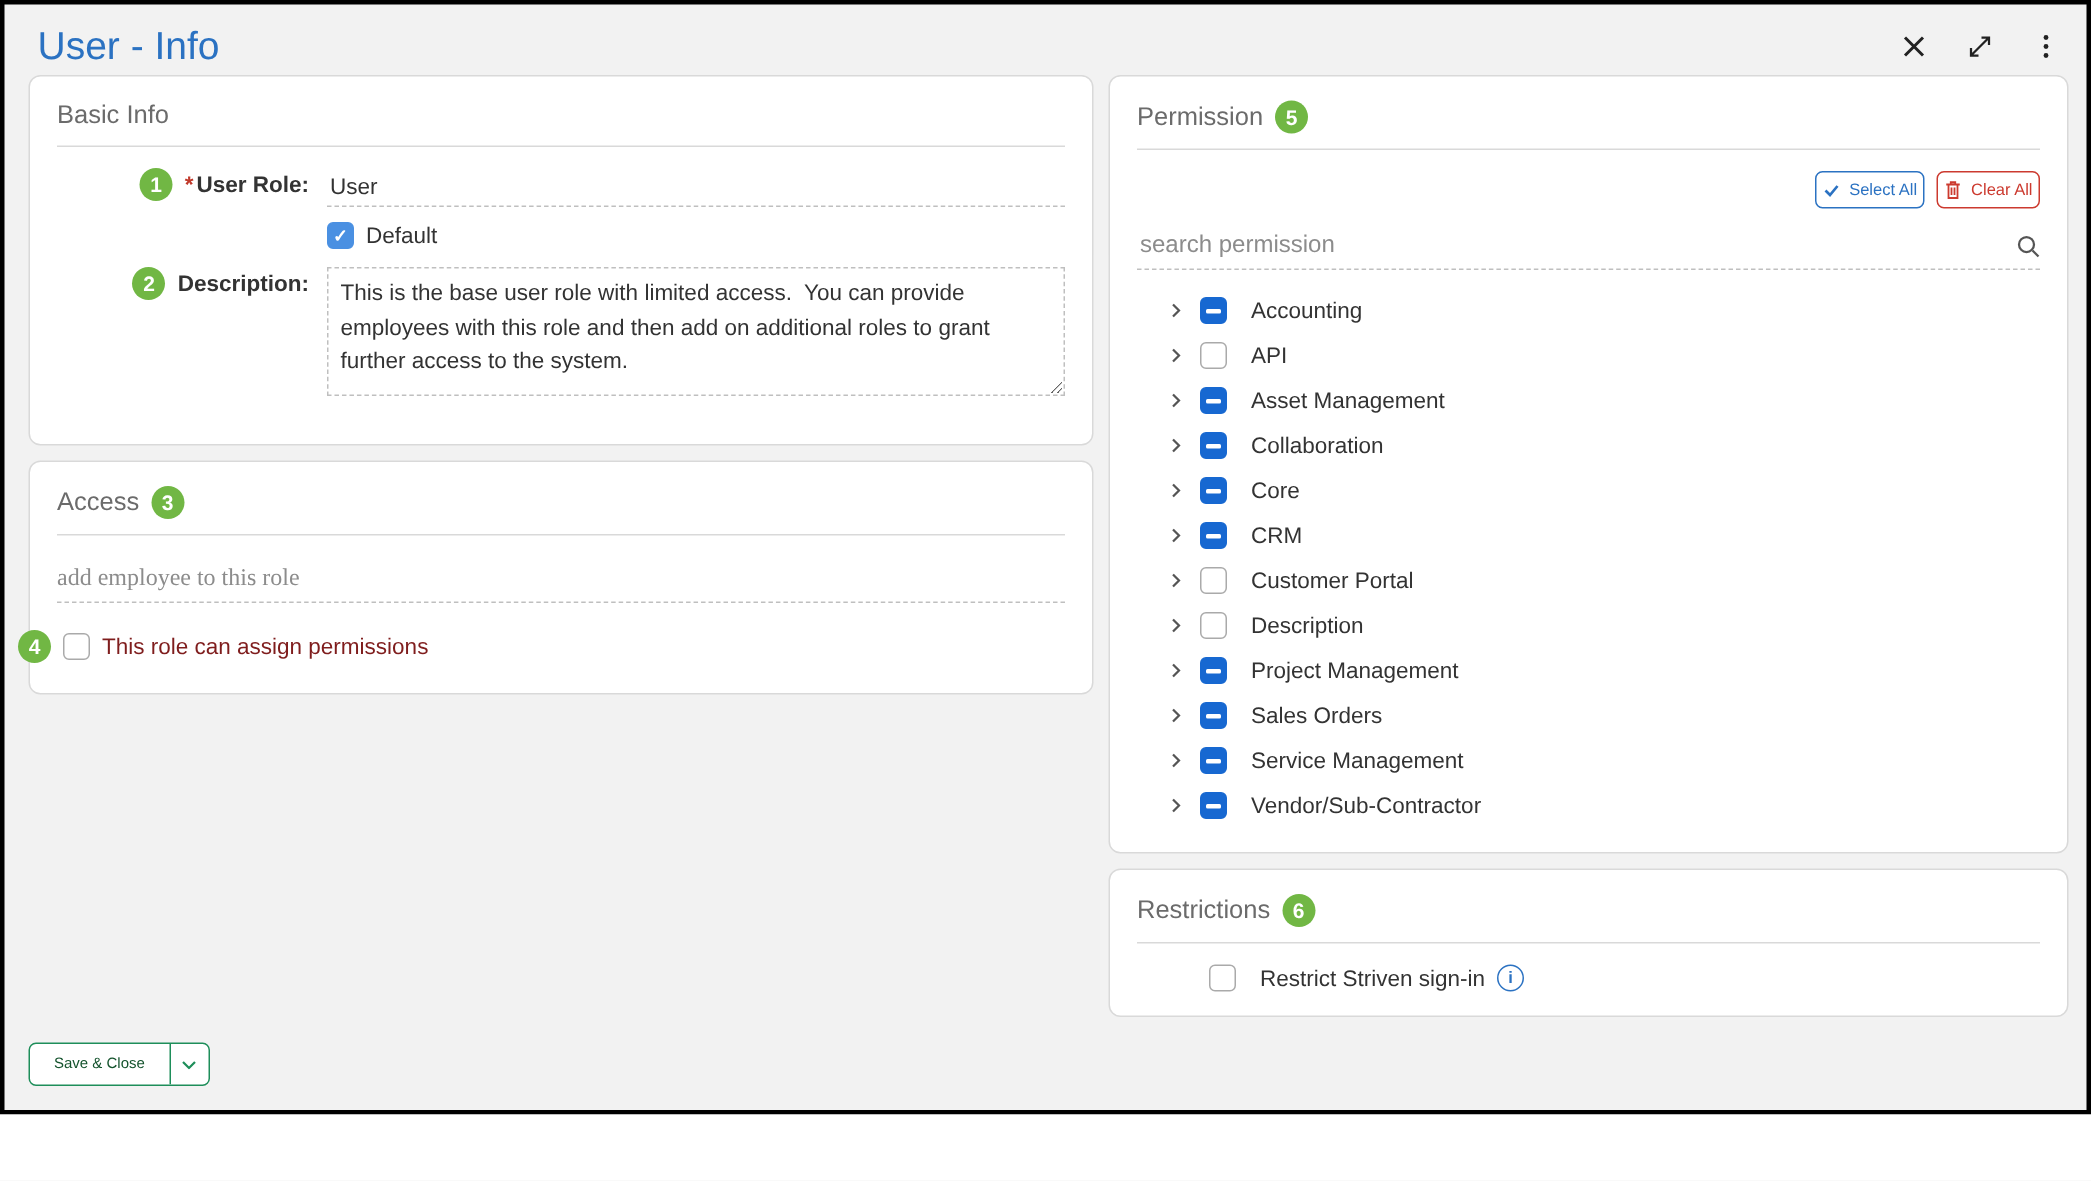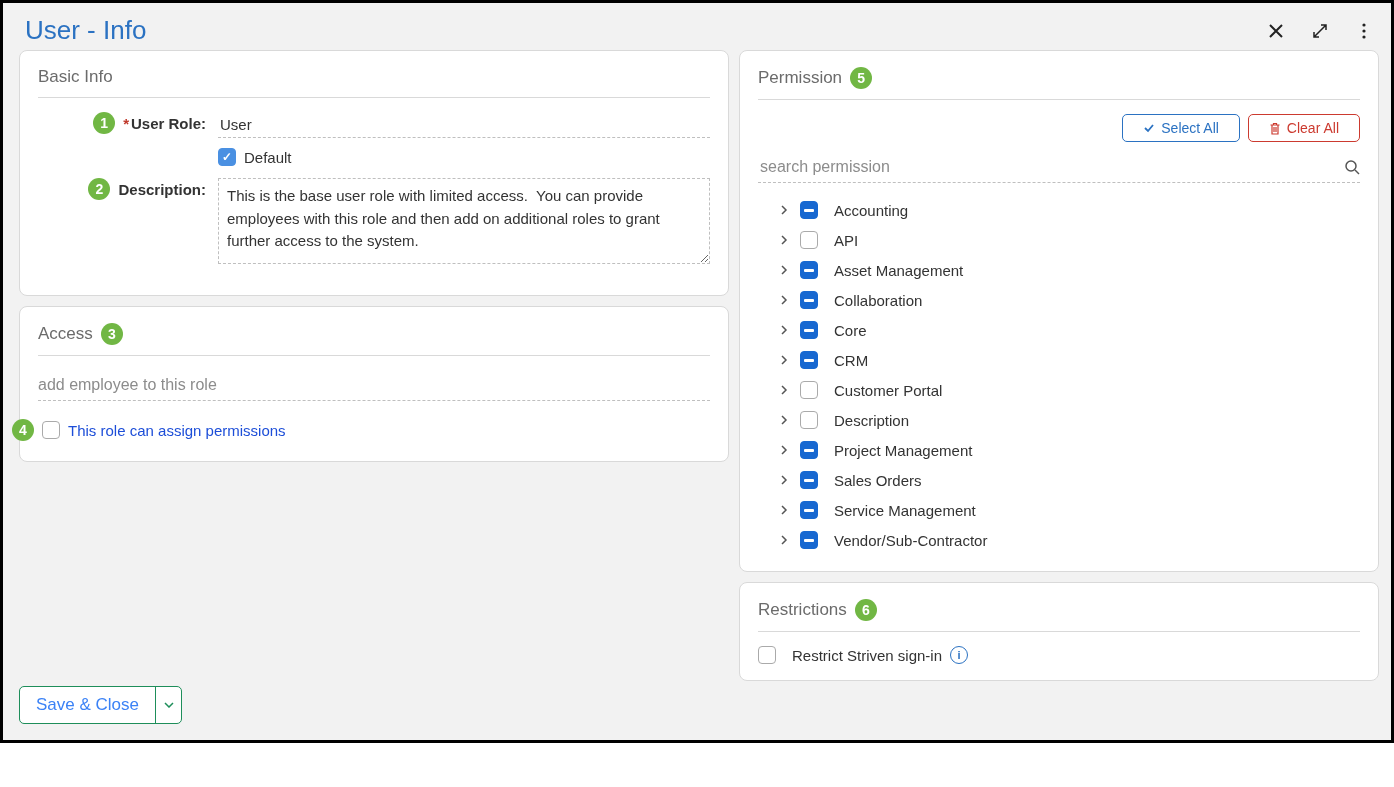--- a/index.html
+++ b/index.html
@@ -111,32 +111,33 @@
     content:""; width:10px; height:3px; background:#fff; border-radius:1px;
   }
   .access-card .dotted-row {
     border: none;
     border-bottom: 1px dashed #bfbfbf;
     width: 100%;
     font-size: 16px;
     padding: 6px 0;
     outline: none;
     color: #6d28d9;
+    font-family: Liberation Serif, serif;
   }
   .access-card .dotted-row::placeholder { color: #8c8c8c; }
   .assign-row { display: flex; align-items: center; margin: 18px 0 4px -26px; }
-  .assign-row .lbl { color: #1d4ed8; }
+  .assign-row .lbl { color: #7f1d1d; }
   .perm-actions { display:flex; justify-content:flex-end; gap:8px; margin-bottom:10px; }
   .btn-outline {
     border:1px solid #2b72c2;
     color:#2b72c2;
     background:#fff;
     border-radius:5px;
-    padding:5px 20px;
-    font-size:14px;
+    padding:5px 4px;
+    font-size:11px;
     cursor:pointer;
     display:flex; align-items:center; gap:6px;
   }
   .btn-outline.danger { border-color:#cc3a2f; color:#cc3a2f; }
   .perm-search {
     display:flex; align-items:center;
     border-bottom:1px dashed #bfbfbf;
     margin-bottom: 12px;
   }
   .perm-search input {
@@ -144,39 +145,39 @@
     font-size:16px; padding:6px 2px; background:transparent;
   }
   .perm-search input::placeholder { color:#8c8c8c; }
   .perm-search .search-icon { color:#555; }
   .tree { list-style:none; }
   .tree li { display:flex; align-items:center; gap:8px; padding:6px 4px 6px 22px; }
   .tree li .chev {
     width: 12px; color:#555; cursor:pointer; flex-shrink:0;
   }
   .tree li .perm-label { color:#333; }
-  .restrict-row { display:flex; align-items:center; gap:8px; margin-top: 6px; }
+  .restrict-row { display:flex; align-items:center; gap:8px; margin-top: 6px; margin-left: 48px; }
   .info-icon {
     width:18px; height:18px; border:1.5px solid #2b72c2; border-radius:50%;
     color:#2b72c2; font-size:11px; font-weight:700;
     display:inline-flex; align-items:center; justify-content:center; cursor:pointer;
   }
   .footer {
     padding: 6px 0 8px 16px;
     position: absolute;
     bottom: 8px; left: 0;
   }
   .save-btn {
     display:flex; align-items:stretch;
     border:1px solid #1e8e5a;
     border-radius:5px; overflow:hidden;
     cursor:pointer; background:#fff;
   }
   .save-btn .main {
-    padding: 8px 16px; color:#3b82f6; font-size:17px;
+    padding: 8px 16px; color:#14532d; font-size:10px;
   }
   .save-btn .drop {
     border-left:1px solid #1e8e5a;
     width:26px; display:flex; align-items:center; justify-content:center;
     color:#1e8e5a;
   }
   svg { display:block; }
 </style>
 </head>
 <body>

